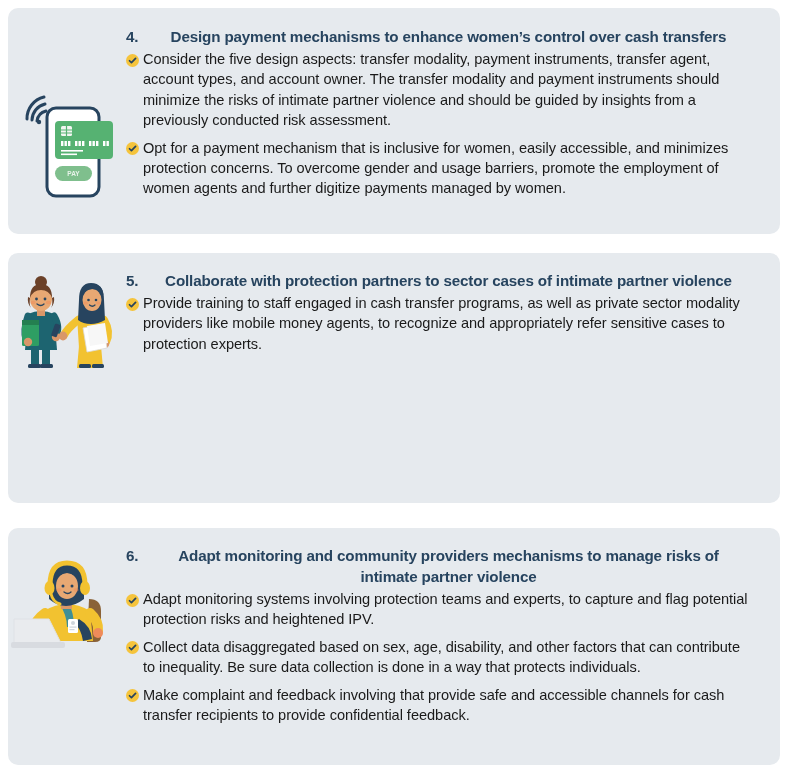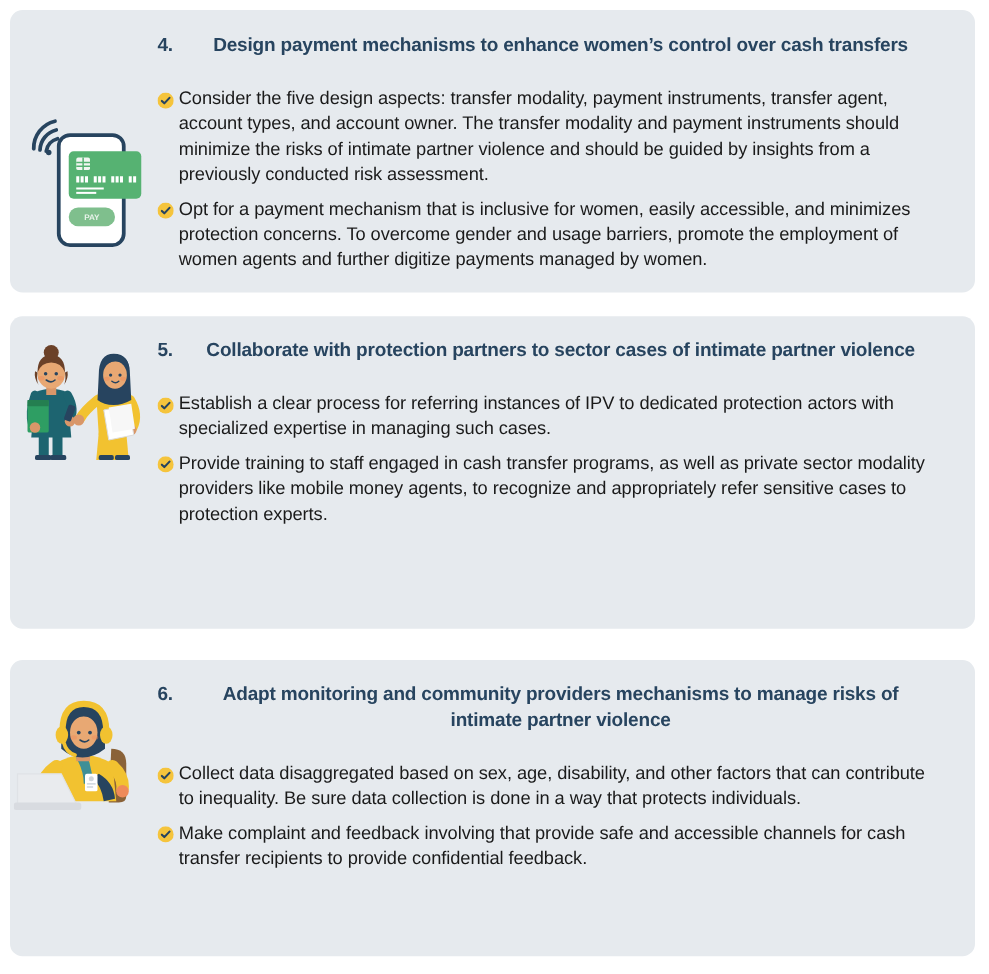--- a/index.html
+++ b/index.html
@@ -64,21 +64,21 @@
   .item-number {
     flex: 0 0 23px;
     width: 23px;
   }
   .item-title {
     flex: 1 1 auto;
     text-align: center;
   }
 
   .bullets {
-    margin-top: 22px;
+    margin-top: 2px;
   }
 
   .bullet {
     display: flex;
     flex-direction: row;
     align-items: flex-start;
     margin-bottom: 7px;
   }
   .bullet:last-child { margin-bottom: 0; }
 
@@ -253,29 +253,20 @@
       </svg>
     </div>
 
     <div class="panel-body">
       <div class="item-heading">
         <span class="item-number">5.</span>
         <span class="item-title">Collaborate with protection partners to sector cases of intimate partner violence</span>
       </div>
       <div class="bullets">
 
-        <div class="bullet">
-          <span class="check-icon">
-            <svg width="13" height="13" viewBox="0 0 16 16">
-                <circle cx="8" cy="8" r="8" fill="#f5c43c"></circle>
-                <path d="M4.3 8.3 L6.7 10.7 L11.8 5.3" fill="none" stroke="#27445f" stroke-width="2.1" stroke-linecap="round" stroke-linejoin="round"></path>
-              </svg>
-          </span>
-          <span class="bullet-text">Establish a clear process for referring instances of IPV to dedicated protection actors with specialized expertise in managing such cases.</span>
-        </div>
 
 
         <div class="bullet">
           <span class="check-icon">
             <svg width="13" height="13" viewBox="0 0 16 16">
                 <circle cx="8" cy="8" r="8" fill="#f5c43c"></circle>
                 <path d="M4.3 8.3 L6.7 10.7 L11.8 5.3" fill="none" stroke="#27445f" stroke-width="2.1" stroke-linecap="round" stroke-linejoin="round"></path>
               </svg>
           </span>
           <span class="bullet-text">Provide training to staff engaged in cash transfer programs, as well as private sector modality providers like mobile money agents, to recognize and appropriately refer sensitive cases to protection experts.</span>
@@ -332,20 +323,29 @@
       </svg>
     </div>
 
     <div class="panel-body">
       <div class="item-heading">
         <span class="item-number">6.</span>
         <span class="item-title">Adapt monitoring and community providers mechanisms to manage risks of intimate partner violence</span>
       </div>
       <div class="bullets">
 
+        <div class="bullet">
+          <span class="check-icon">
+            <svg width="13" height="13" viewBox="0 0 16 16">
+                <circle cx="8" cy="8" r="8" fill="#f5c43c"></circle>
+                <path d="M4.3 8.3 L6.7 10.7 L11.8 5.3" fill="none" stroke="#27445f" stroke-width="2.1" stroke-linecap="round" stroke-linejoin="round"></path>
+              </svg>
+          </span>
+          <span class="bullet-text">Adapt monitoring systems involving protection teams and experts, to capture and flag potential protection risks and heightened IPV.</span>
+        </div>
 
         <div class="bullet">
           <span class="check-icon">
             <svg width="13" height="13" viewBox="0 0 16 16">
                 <circle cx="8" cy="8" r="8" fill="#f5c43c"></circle>
                 <path d="M4.3 8.3 L6.7 10.7 L11.8 5.3" fill="none" stroke="#27445f" stroke-width="2.1" stroke-linecap="round" stroke-linejoin="round"></path>
               </svg>
           </span>
           <span class="bullet-text">Collect data disaggregated based on sex, age, disability, and other factors that can contribute to inequality. Be sure data collection is done in a way that protects individuals.</span>
         </div>

